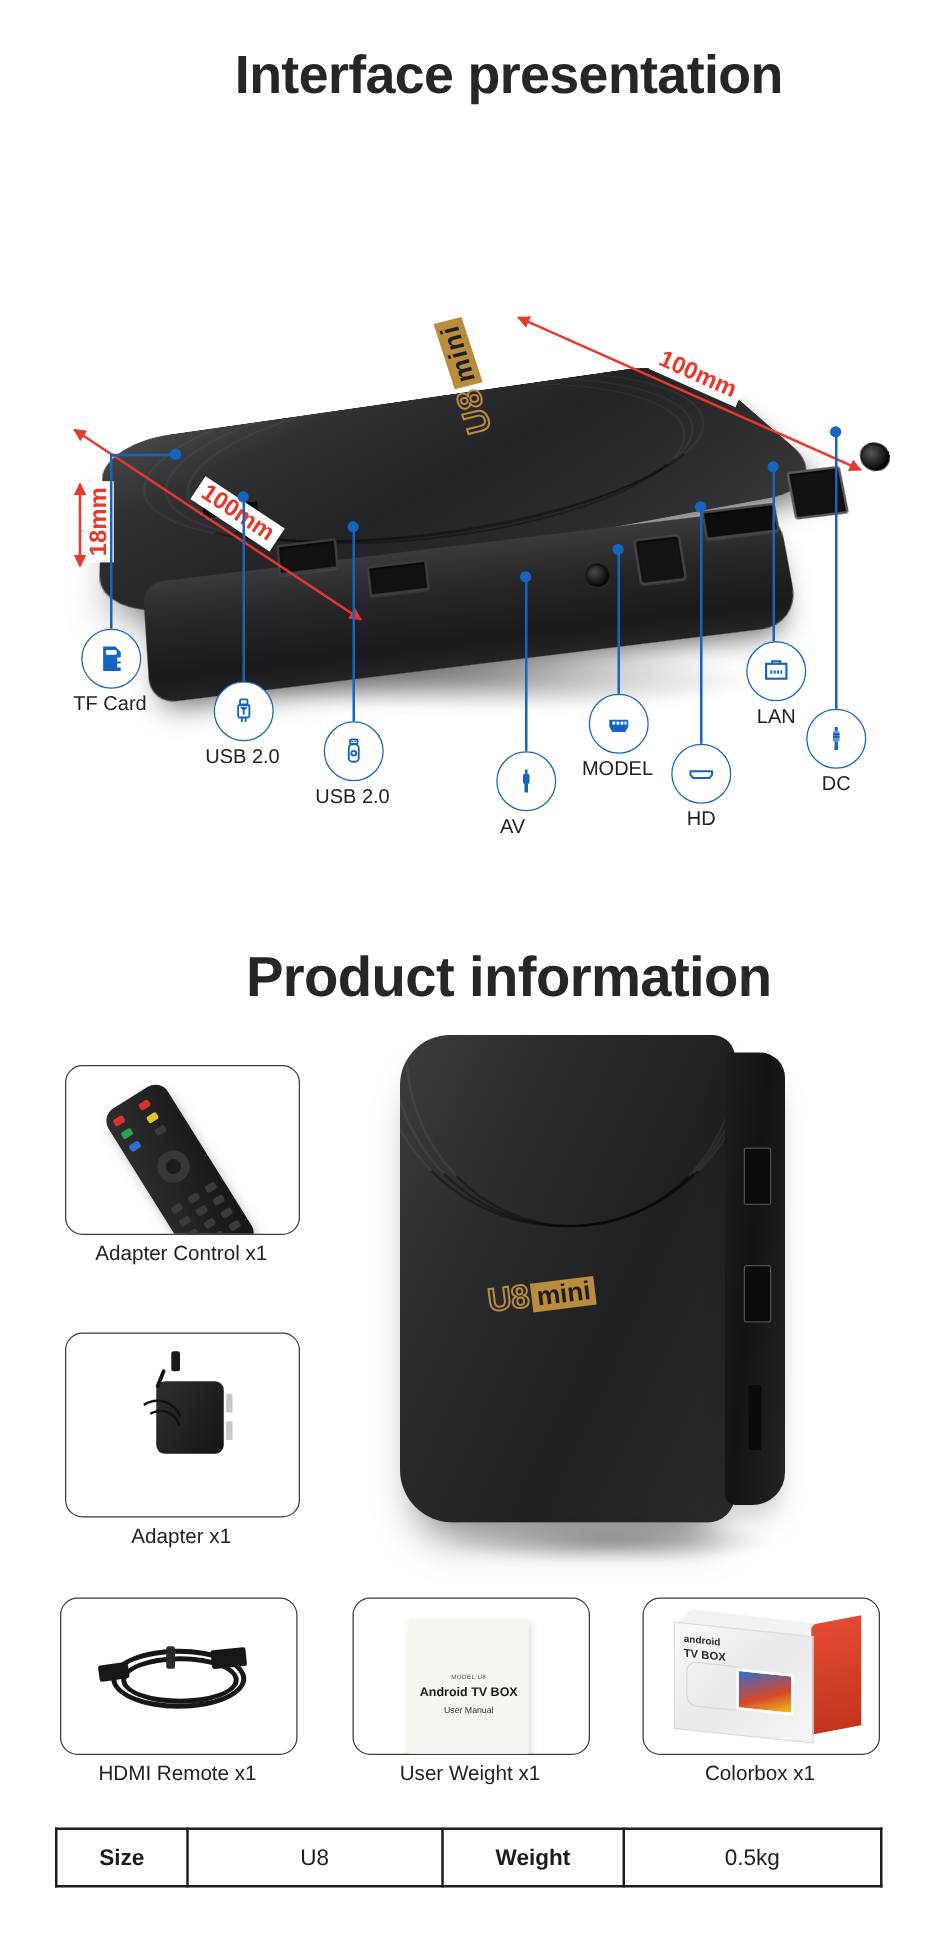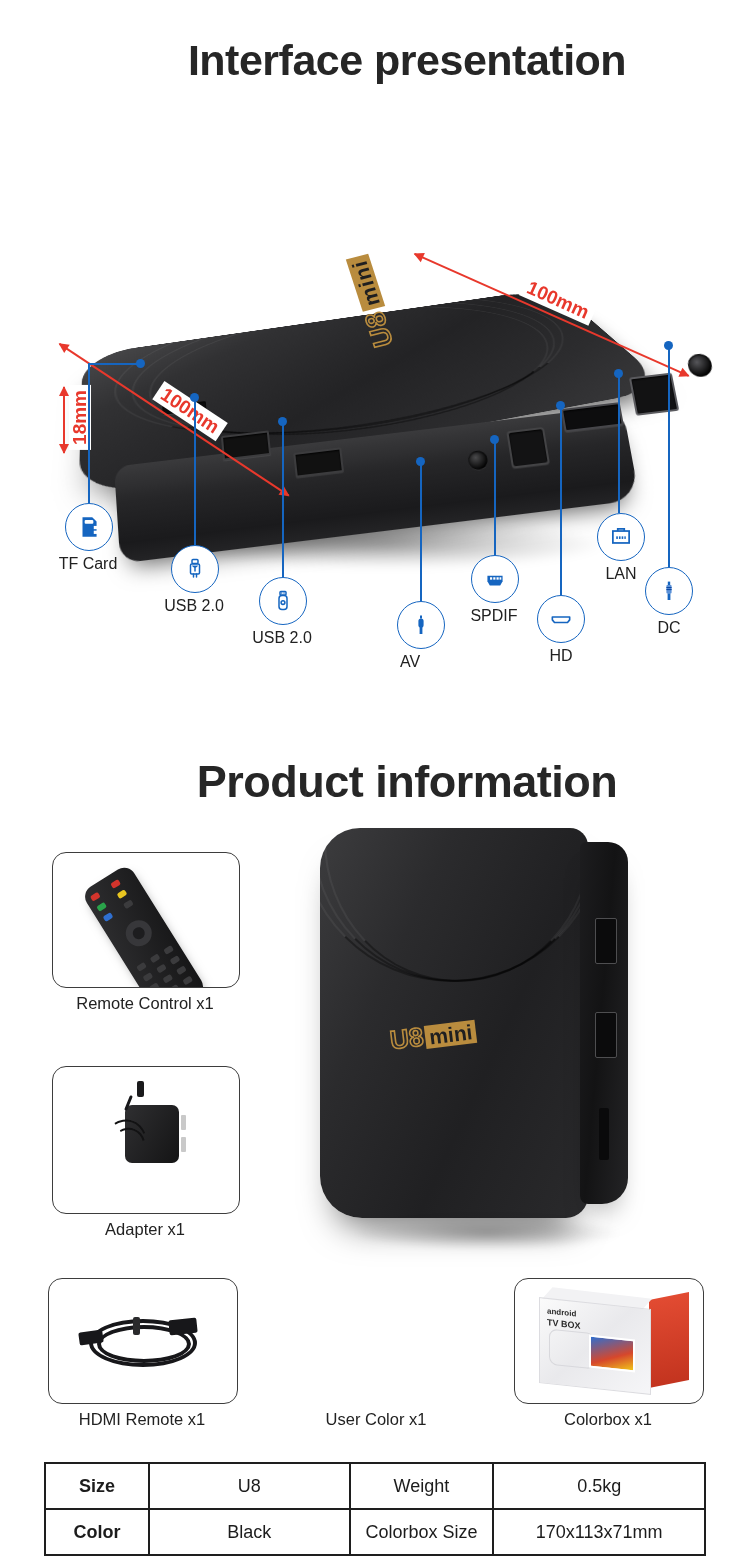--- a/index.html
+++ b/index.html
@@ -171,21 +171,21 @@
   .cb-dev{position:absolute;left:34px;top:52px;width:44px;height:34px;
      border:1.5px solid #d8d8dc;border-radius:8px;transform:skewY(6deg);}
 
   
   #spec{position:absolute;left:44px;top:1462px;width:662px;
      border-collapse:collapse;}
   #spec td{border:2.2px solid #1e1e1e;height:42px;text-align:center;
      font-size:18px;color:#1c1c1c;}
   #spec td.k{font-weight:bold;width:108px;}
   #spec td.v{width:220px;}
-  #spec td.k2{font-weight:normal;width:150px;}
+  #spec td.k2{font-weight:bold;width:150px;}
 </style>
 </head>
 <body>
 
 <div class="heading" id="h-interface">Interface presentation</div>
 
 <div id="sec-interface">
 
   <div id="dev-top">
     <div class="dev-shadow"></div>
@@ -287,21 +287,21 @@
     <div class="lead" style="left:494px;top:334px;height:116px;"></div>
     <div class="cbub" style="left:471px;top:450px;">
       <svg width="26" height="26" viewBox="0 0 24 24" aria-hidden="true">
         <path d="M5 9h14v5l-2.2 4H7.2L5 14z" fill="#1565c0"></path>
         <rect x="7.4" y="10.4" width="2" height="2.2" fill="#fff"></rect>
         <rect x="10.4" y="10.4" width="2" height="2.2" fill="#fff"></rect>
         <rect x="13.4" y="10.4" width="2" height="2.2" fill="#fff"></rect>
         <rect x="16.2" y="10.4" width="1.6" height="2.2" fill="#fff"></rect>
       </svg>
     </div>
-    <div class="clabel" style="left:456px;top:502px;width:76px;">SPDIF</div>
+    <div class="clabel" style="left:456px;top:502px;width:76px;">MODEL</div>
   </div>
 
   <div class="callout">
     <div class="dot" style="left:556px;top:296px;"></div>
     <div class="lead" style="left:560px;top:300px;height:190px;"></div>
     <div class="cbub" style="left:537px;top:490px;">
       <svg width="26" height="26" viewBox="0 0 24 24" fill="none" stroke="#1565c0" stroke-width="1.5" aria-hidden="true">
         <path d="M4 10.2h16v2.6l-2 2.4H6l-2-2.4z" stroke-linejoin="round"></path>
       </svg>
     </div>
@@ -381,21 +381,21 @@
         <div class="rbtn" style="left:40px;top:104px;"></div>
         <div class="rbtn" style="left:8px;top:116px;"></div>
         <div class="rbtn" style="left:24px;top:116px;"></div>
         <div class="rbtn" style="left:40px;top:116px;"></div>
 
         <div class="rbtn" style="left:24px;top:128px;"></div>
         <div class="rbtn" style="left:40px;top:128px;"></div>
       </div>
     </div>
   </div>
-  <div class="acap" style="left:52px;top:204px;width:186px;">Remote Control x1</div>
+  <div class="acap" style="left:52px;top:204px;width:186px;">Adapter Control x1</div>
 
   <div class="acard" style="left:52px;top:276px;width:186px;height:146px;">
     <div>
       <div class="adapter-body"></div>
       <div class="adapter-prong" style="left:128px;top:48px;"></div>
       <div class="adapter-prong" style="left:128px;top:70px;"></div>
       <div class="adapter-cord" style="left:46px;top:52px;width:44px;height:56px;transform:rotate(18deg);"></div>
       <div class="adapter-cord" style="left:52px;top:60px;width:36px;height:48px;transform:rotate(22deg);"></div>
       <div class="cable-head" style="left:84px;top:14px;width:7px;height:16px;background:#1a1a1c;"></div>
       <div class="cable-head" style="left:74px;top:28px;width:3px;height:16px;transform:rotate(22deg);"></div>
@@ -407,21 +407,28 @@
     <div>
       <div class="cable-loop" style="left:40px;top:40px;width:100px;height:40px;"></div>
       <div class="cable-loop" style="left:48px;top:46px;width:86px;height:30px;"></div>
       <div class="cable-head" style="left:30px;top:52px;width:24px;height:13px;transform:rotate(-8deg);"></div>
       <div class="cable-head" style="left:120px;top:40px;width:28px;height:15px;transform:rotate(-6deg);"></div>
       <div class="cable-head" style="left:84px;top:38px;width:7px;height:18px;background:#2a2a2c;"></div>
     </div>
   </div>
   <div class="acap" style="left:48px;top:620px;width:188px;">HDMI Remote x1</div>
 
-  <div class="acap" style="left:282px;top:620px;width:188px;">User Color x1</div>
+  <div class="acard" style="left:282px;top:488px;width:188px;height:124px;">
+    <div class="manual">
+      <div class="m-model">MODEL:U8</div>
+      <div class="m-title">Android TV BOX</div>
+      <div class="m-sub">User Manual</div>
+    </div>
+  </div>
+  <div class="acap" style="left:282px;top:620px;width:188px;">User Weight x1</div>
 
   <div class="acard" style="left:514px;top:488px;width:188px;height:124px;">
     <div>
       <div class="cbox-side"></div>
       <div class="cbox-top"></div>
       <div class="cbox-front"></div>
       <div class="cb-and">android</div>
       <div class="cb-tv">TV BOX</div>
       <div class="cb-dev"></div>
       <div class="cb-screen"></div>
@@ -432,20 +439,14 @@
 </div>
 
 <table id="spec">
   <tbody>
       <tr>
     <td class="k">Size</td>
     <td class="v">U8</td>
     <td class="k2">Weight</td>
     <td class="v">0.5kg</td>
   </tr>
-  <tr>
-    <td class="k">Color</td>
-    <td class="v">Black</td>
-    <td class="k2">Colorbox Size</td>
-    <td class="v">170x113x71mm</td>
-  </tr>
 </tbody>
   </table>
 
 </body></html>

